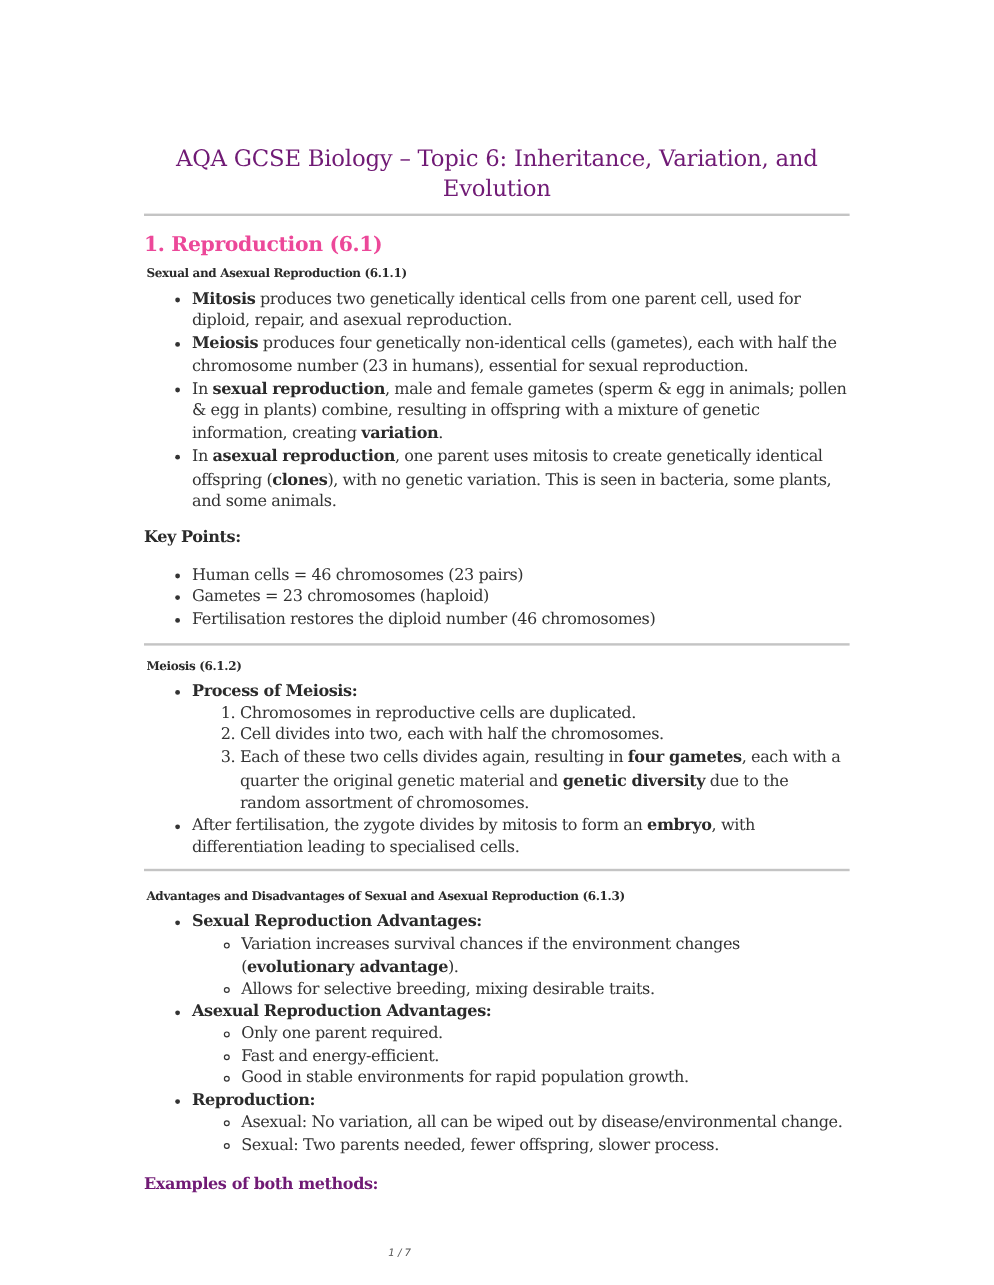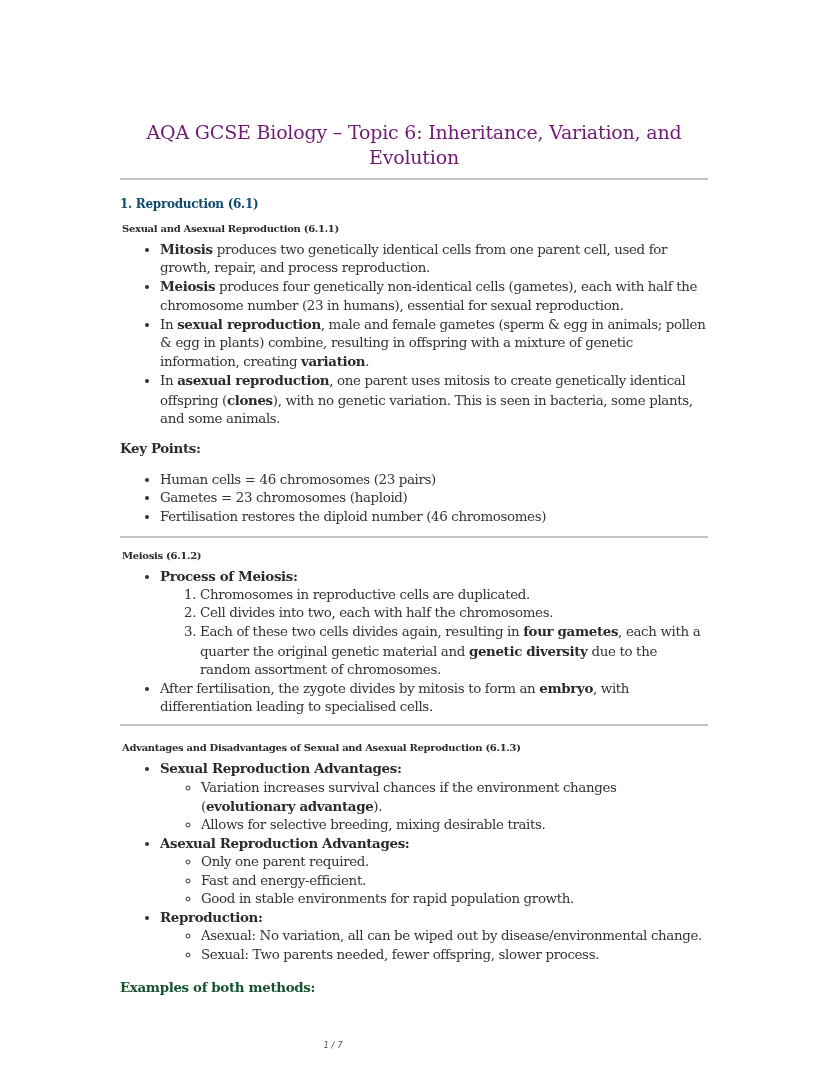--- a/index.html
+++ b/index.html
@@ -14,61 +14,61 @@
   }
   h1 {
     font-size: 19px; line-height: 25px; font-weight: normal;
     text-align: center; margin: 0; padding: 0 0 8px 0; color: #701a75;
     letter-spacing: -0.2px;
   }
   hr {
     border: none; border-top: 2px solid #c4c4c4; margin: 0; height: 0;
   }
   h2 {
-    font-size: 12px; font-weight: bold; margin: 13px 0 4px 0; line-height: 22px;
-    color: #0c4a6e; letter-spacing: -0.3px;
+    font-size: 17px; font-weight: bold; margin: 13px 0 4px 0; line-height: 22px;
+    color: #ec4899; letter-spacing: -0.3px;
   }
   h3 {
     font-size: 10px; font-weight: bold; margin: 0 0 1px 2px; line-height: 20px;
     color: #2b2b2b; letter-spacing: -0.3px;
   }
   .label {
     font-weight: bold; margin: 11px 0 14px 0; color: #2b2b2b;
   }
   ul, ol { margin: 0; padding: 0; }
   ul.l1 { padding-left: 40px; list-style-type: disc; }
   ul.l2 { padding-left: 41px; list-style-type: circle; }
   ol.l2 { padding-left: 40px; list-style-type: decimal; }
   li { margin: 0; padding: 0; }
   b { color: #2b2b2b; }
   .sec2 { }
   .sec2 h3 { margin-top: 8px; }
   .sec3 { margin-top: 12px; }
   .sec3 h3 { margin-top: 9px; }
-  .examples { font-weight: bold; margin-top: 14px; color: #14532d; }
+  .examples { font-weight: bold; margin-top: 14px; color: #701a75; }
   .rule-a { margin-top: 10px; }
   .rule-b { margin-top: 8px; }
   .footer {
     position: absolute; top: 1040px; left: 0; width: 666px; text-align: center;
     font-family: "DejaVu Sans", sans-serif; font-size: 8.5px; color: #555555; font-style: italic;
   }
 </style>
 </head>
 <body>
 
 <div class="page">
   <h1>AQA GCSE Biology – Topic 6: Inheritance, Variation, and Evolution</h1>
   <hr>
 
   <h2>1. Reproduction (6.1)</h2>
 
   <div>
     <h3>Sexual and Asexual Reproduction (6.1.1)</h3>
     <ul class="l1">
-      <li><b>Mitosis</b><span> produces two genetically identical cells from one parent cell, used for growth, repair, and process reproduction.</span></li>
+      <li><b>Mitosis</b><span> produces two genetically identical cells from one parent cell, used for diploid, repair, and asexual reproduction.</span></li>
       <li><b>Meiosis</b><span> produces four genetically non-identical cells (gametes), each with half the chromosome number (23 in humans), essential for sexual reproduction.</span></li>
       <li><span>In </span><b>sexual reproduction</b><span>, male and female gametes (sperm &amp; egg in animals; pollen &amp; egg in plants) combine, resulting in offspring with a mixture of genetic information, creating </span><b>variation</b><span>.</span></li>
       <li><span>In </span><b>asexual reproduction</b><span>, one parent uses mitosis to create genetically identical offspring (</span><b>clones</b><span>), with no genetic variation. This is seen in bacteria, some plants, and some animals.</span></li>
     </ul>
 
     <div class="label">Key Points:</div>
     <ul class="l1">
       <li>Human cells = 46 chromosomes (23 pairs)</li>
       <li>Gametes = 23 chromosomes (haploid)</li>
       <li>Fertilisation restores the diploid number (46 chromosomes)</li>

